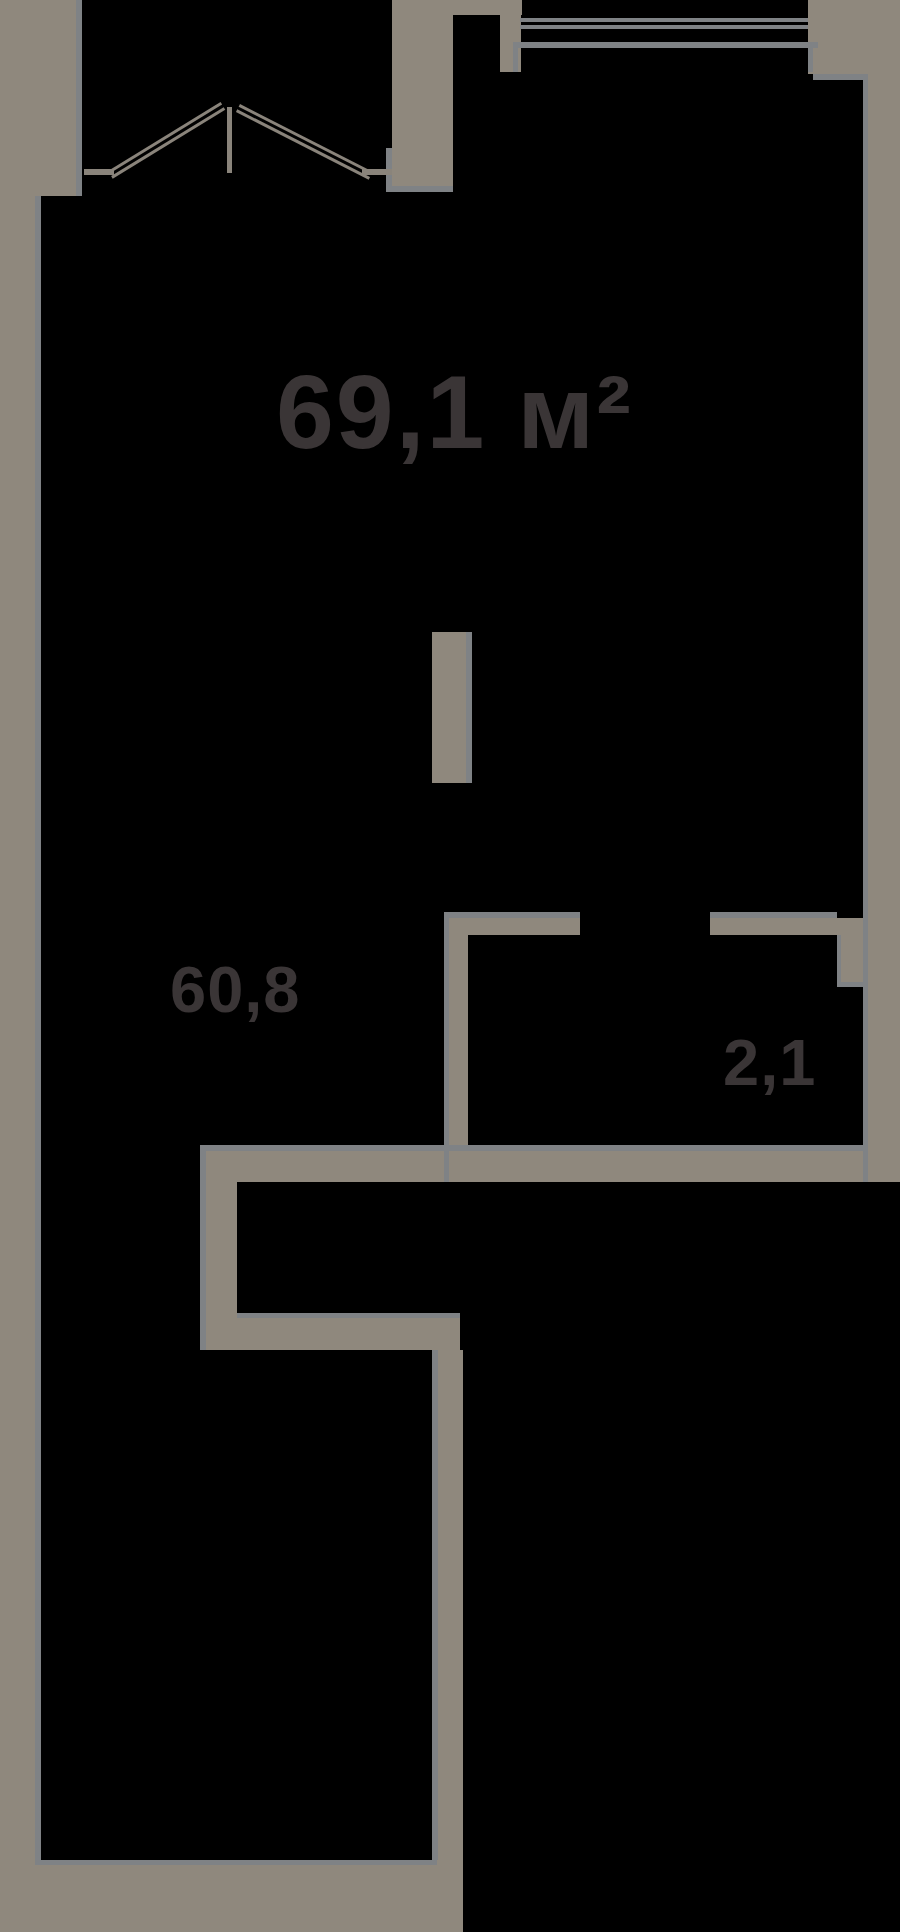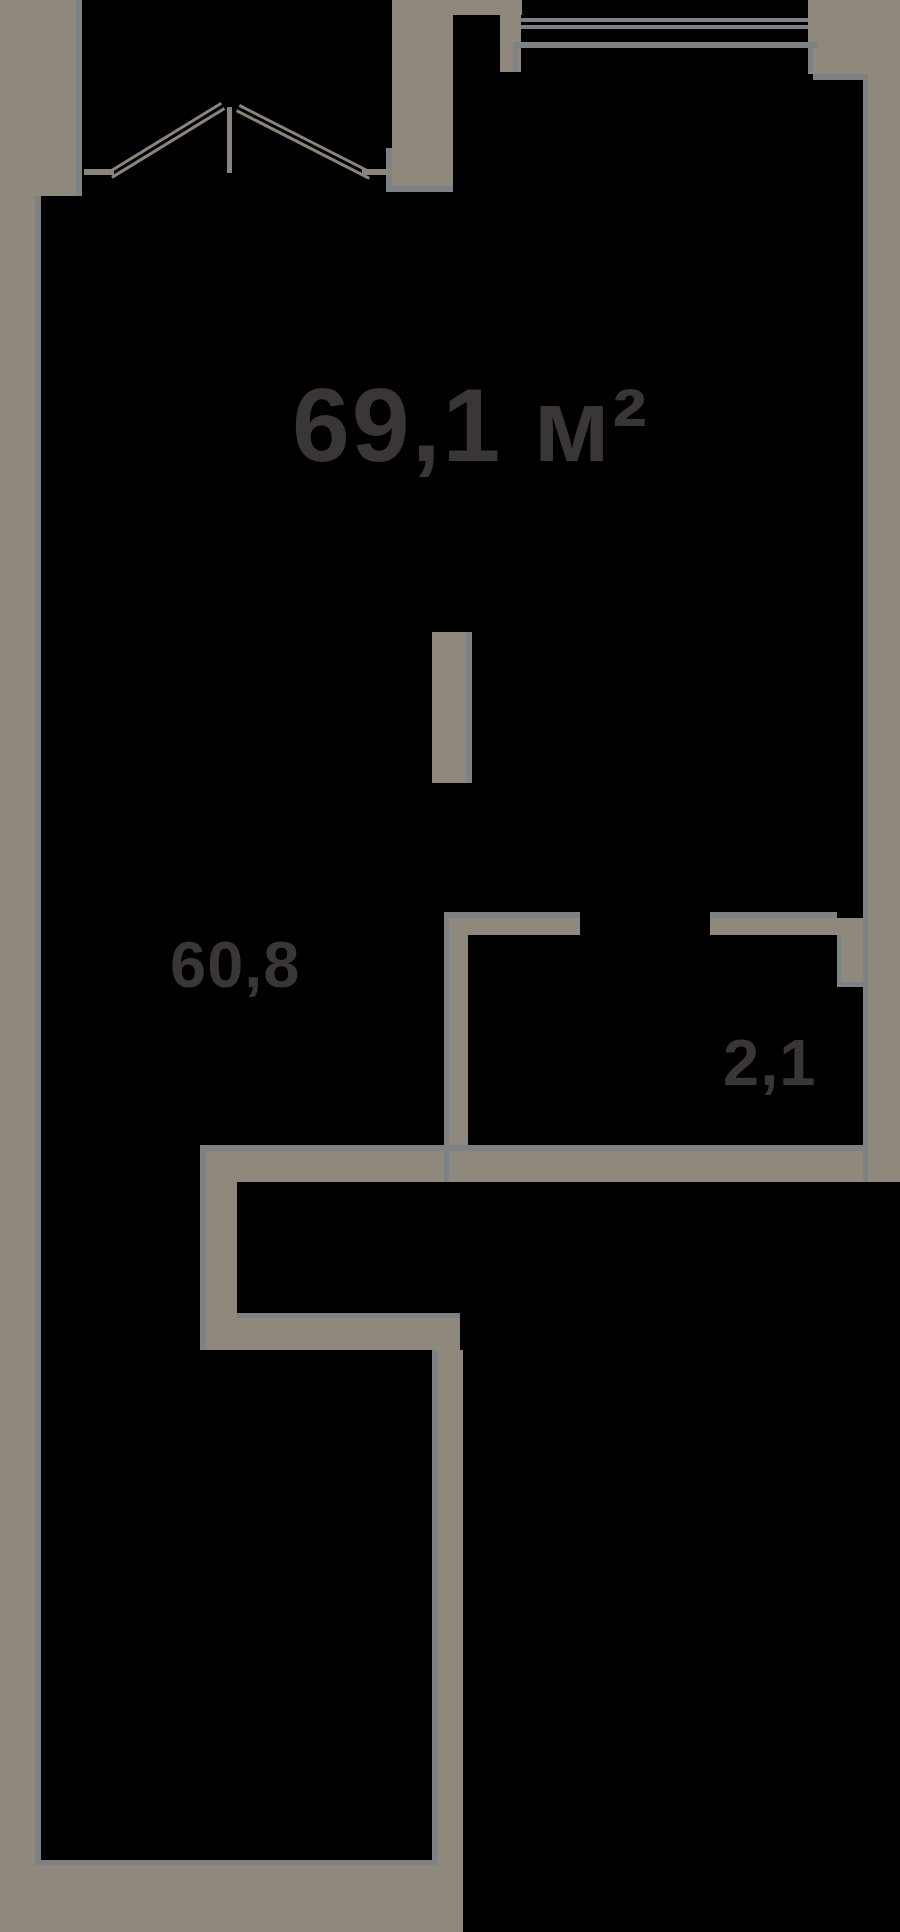--- a/index.html
+++ b/index.html
@@ -76,17 +76,17 @@
   <div class="ln" style="left:227px;top:107px;width:5px;height:66px;"></div>
   <div class="dwrap" style="left:108px;top:171px;width:132px;transform:rotate(-31.5deg);">
     <div class="l1"></div>
     <div class="l2"></div>
   </div>
   <div class="dwrap" style="left:240px;top:104px;width:149px;transform:rotate(27deg);">
     <div class="l1"></div>
     <div class="l2"></div>
   </div>
 
-  <div class="area-label area-total" style="left:276px;top:373px;margin-left:16px;">69,1 м²</div>
-  <div class="area-label area-room" style="left:170px;top:932px;text-align:center;">60,8</div>
+  <div class="area-label area-total" style="left:276px;top:360px;">69,1 м²</div>
+  <div class="area-label area-room" style="left:170px;top:957px;text-align:center;">60,8</div>
   <div class="area-label area-room" style="left:723px;top:1030px;">2,1</div>
 
 </div>
 
 </body></html>

